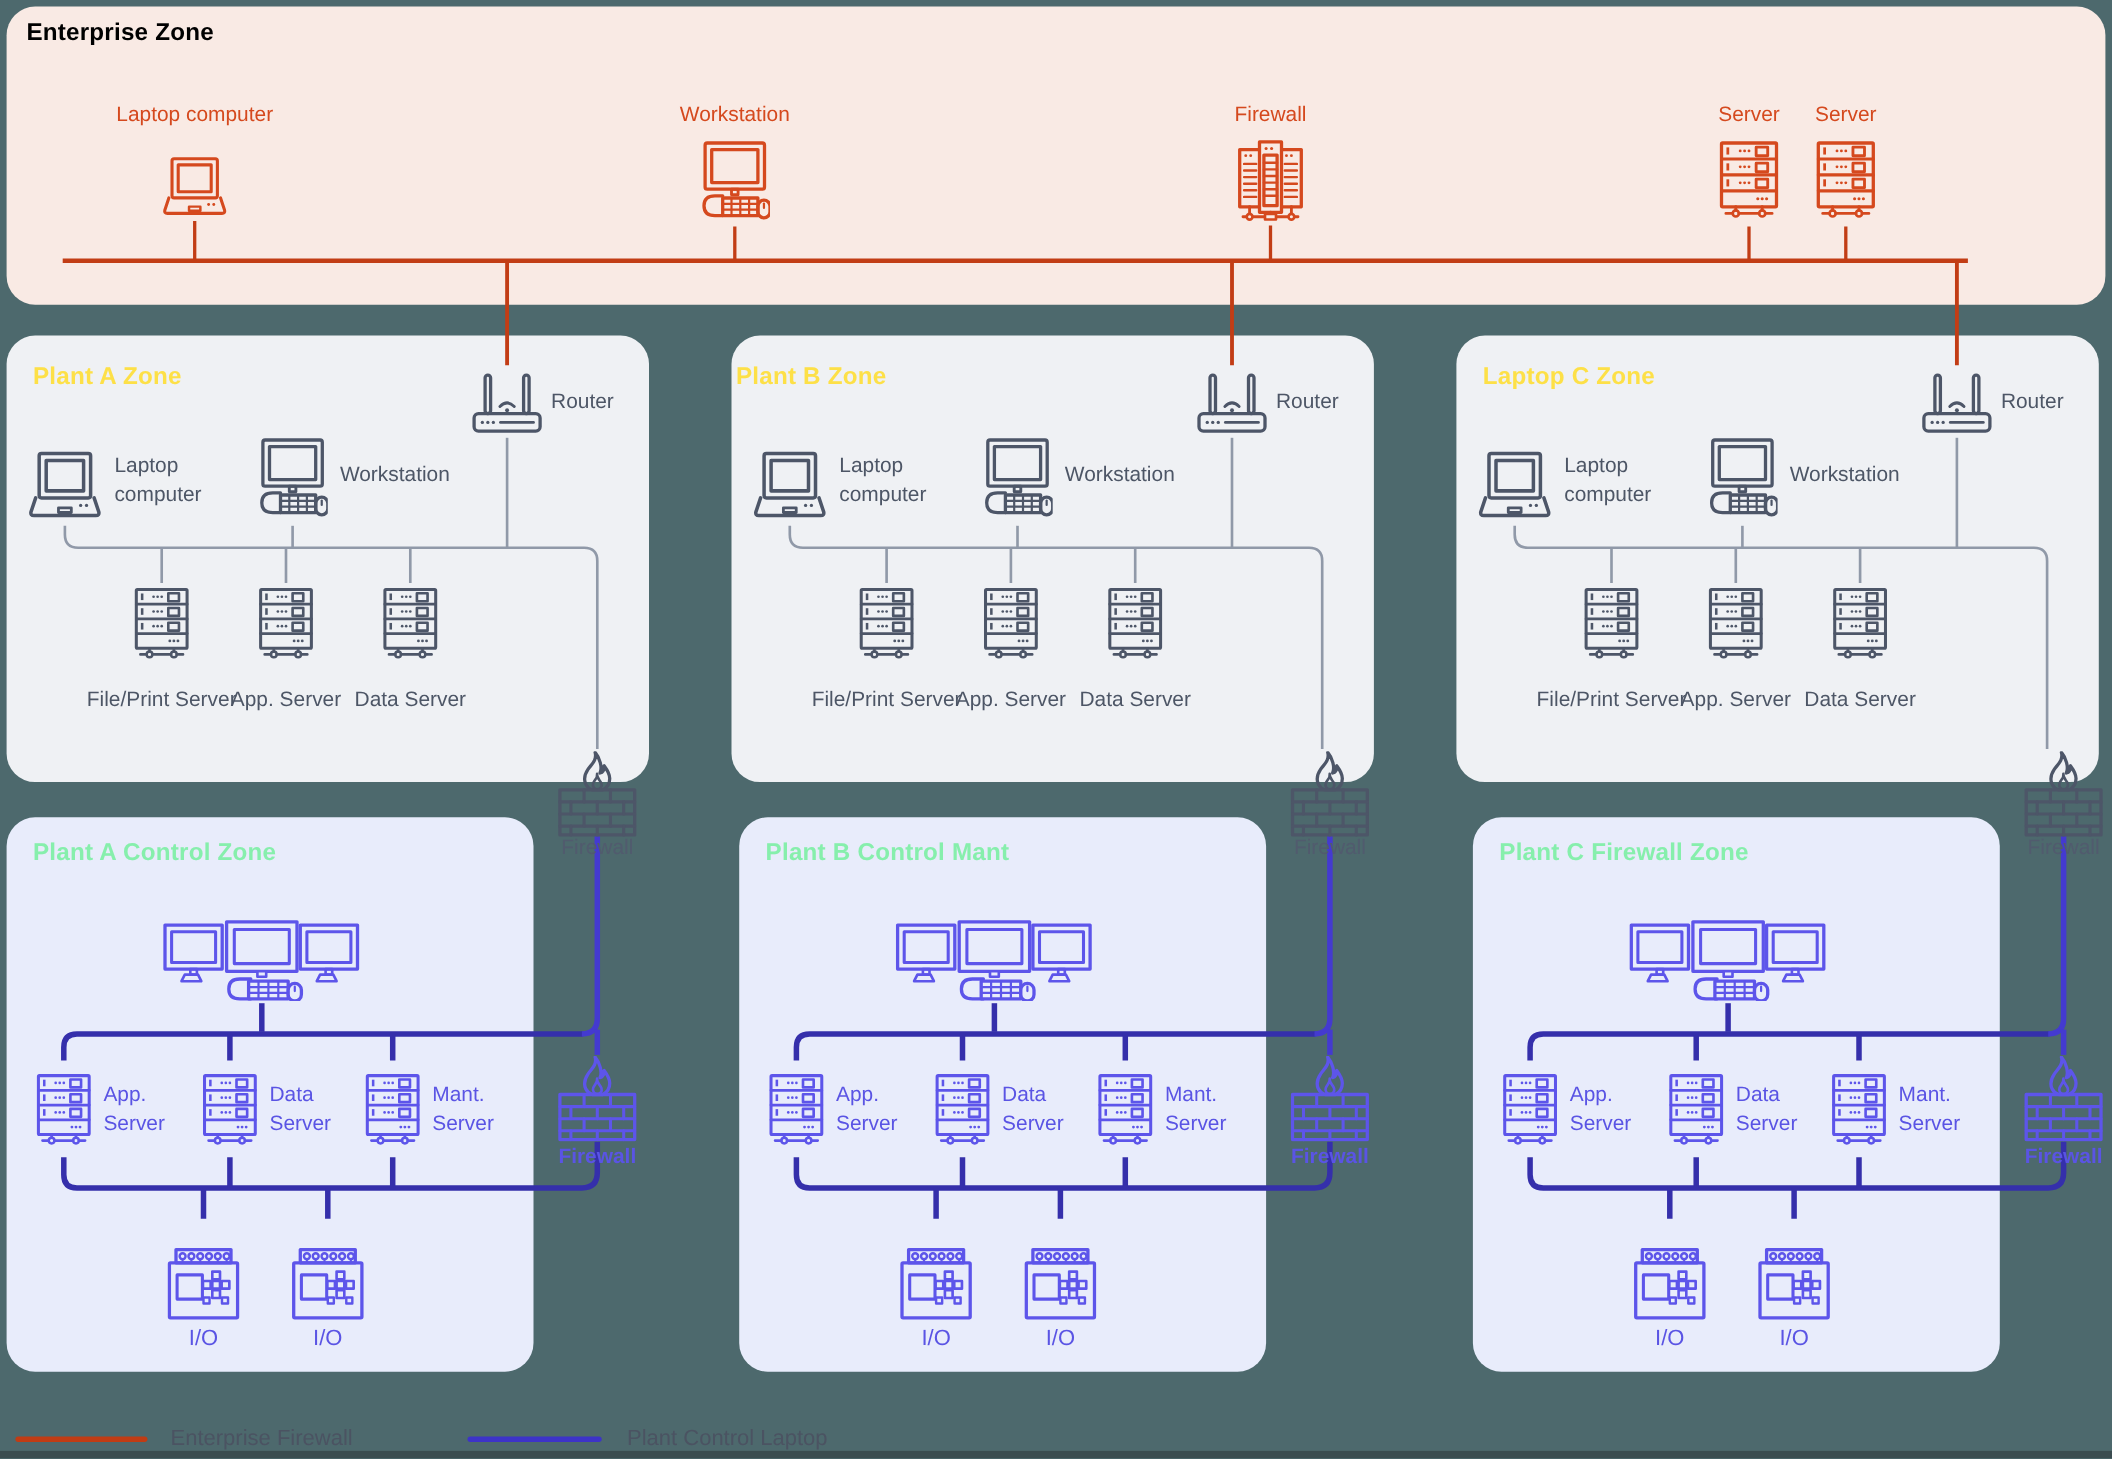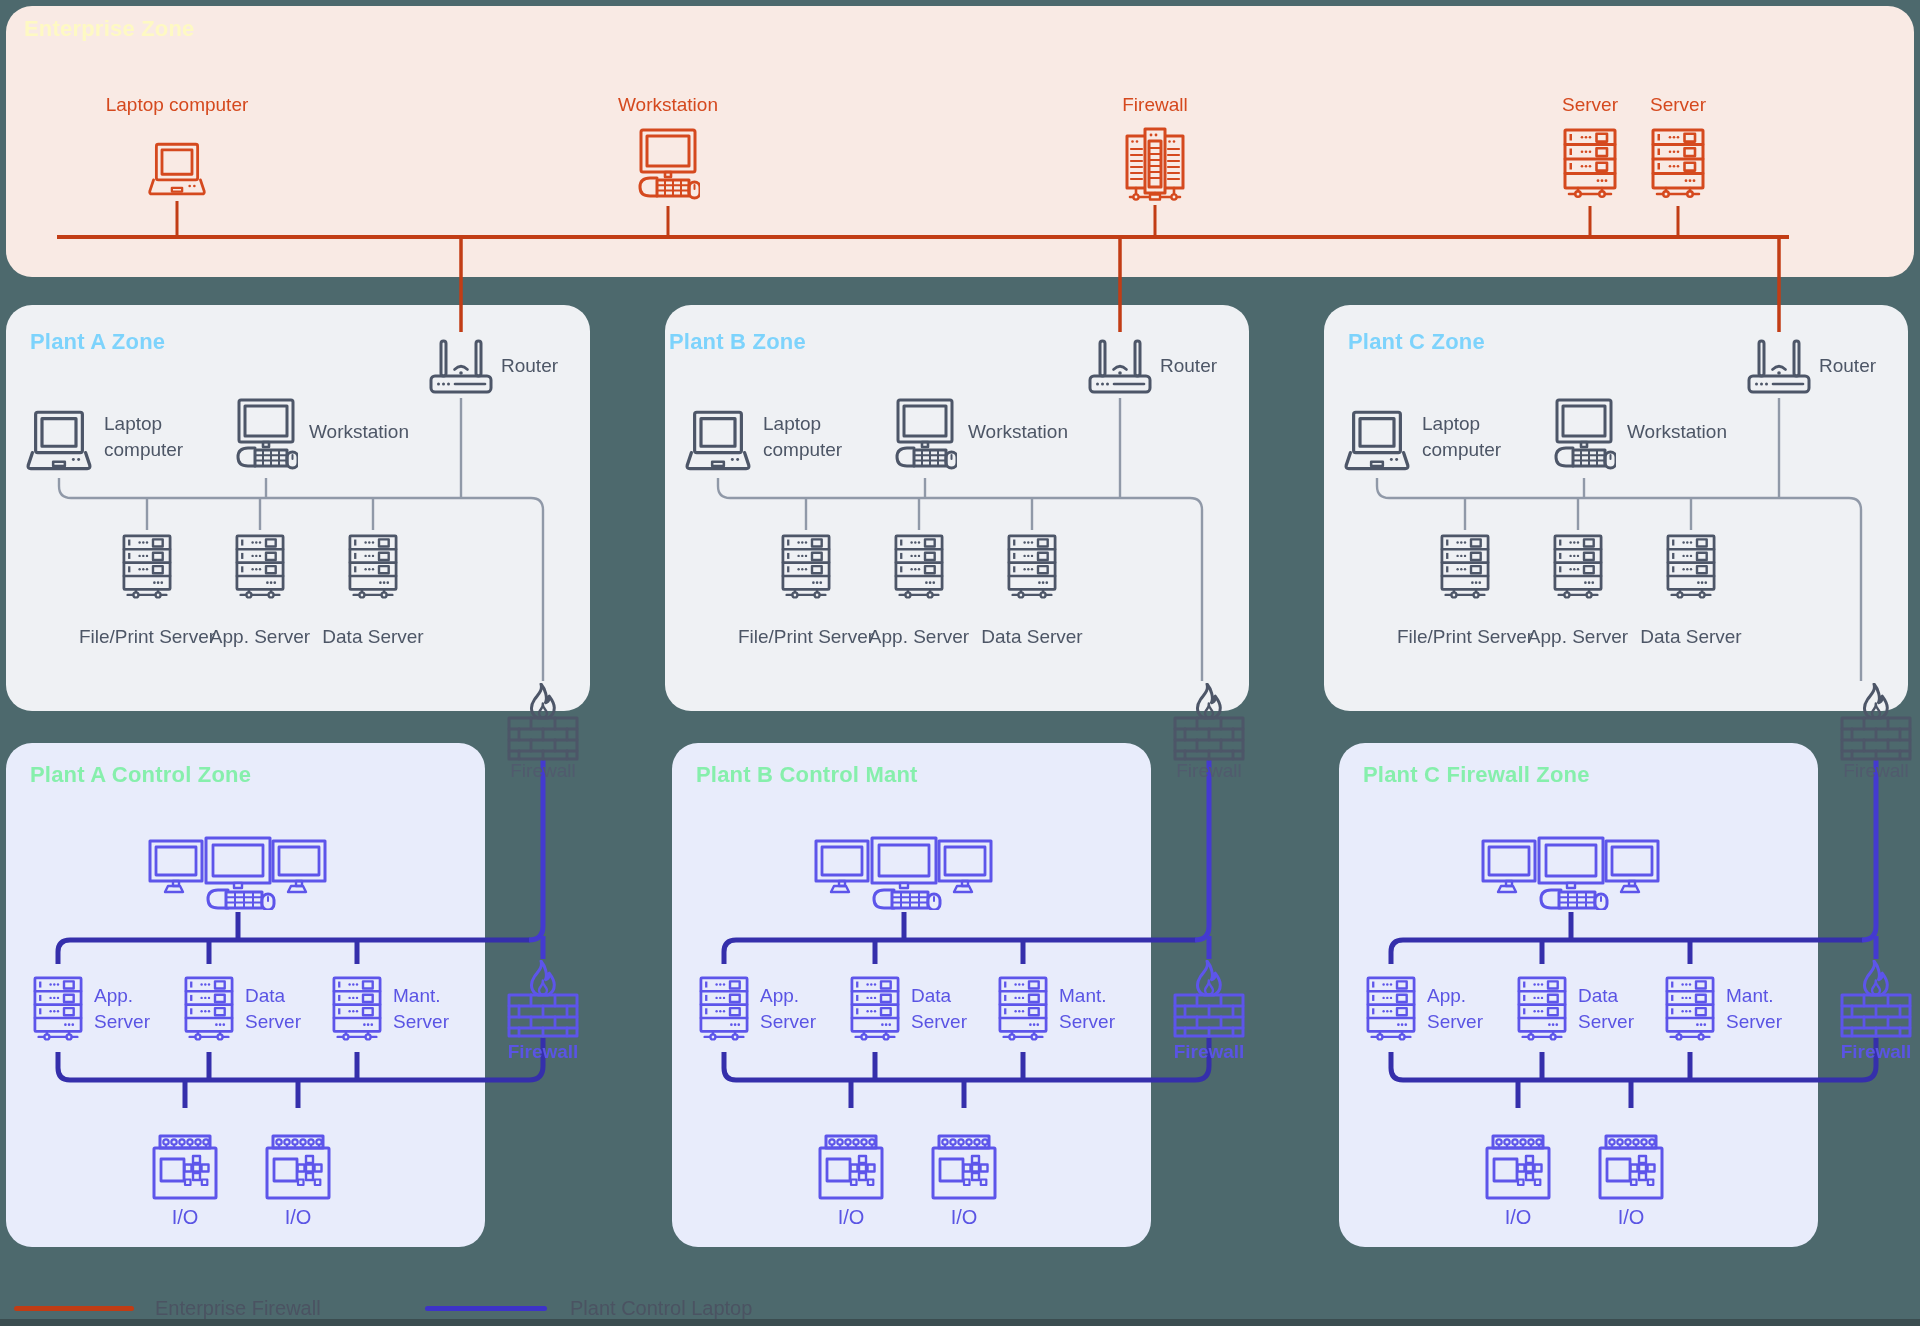--- a/index.html
+++ b/index.html
@@ -5,21 +5,21 @@
   html,body{margin:0;padding:0;background:#4d696d;}
   #canvas{position:relative;width:1920px;height:1326px;background:#4d696d;overflow:hidden;
           font-family:"Liberation Sans",sans-serif;}
   .panel{position:absolute;border-radius:26px;}
   .ent-panel{left:6px;top:6px;width:1908px;height:271px;background:#f9eae4;}
   .plant-panel{top:305px;width:584px;height:406px;background:#eff1f4;}
   .ctrl-panel{top:743px;width:479px;height:504px;background:#e8ecfb;}
   .pA{left:6px}.pB{left:665px}.pC{left:1324px}
   .cA{left:6px}.cB{left:672px}.cC{left:1339px}
   .zt{position:absolute;font-size:22px;font-weight:700;letter-spacing:.2px;white-space:nowrap;}
-  .t-ent{color:#fef9c3}.t-plant{color:#7dd3fc}.t-ctrl{color:#86efac}
+  .t-ent{color:#000000}.t-plant{color:#fde047}.t-ctrl{color:#86efac}
   .lbl{position:absolute;font-size:19px;line-height:26px;}
   .ctr{text-align:center;}
   .lc-ent{color:#d5491e}.lc-plant{color:#4d5666}.lc-ctrl{color:#5a54e4}
   .lc-fwup{color:#515b6e}.lc-leg{color:#4b5362;font-size:20px;}
   svg.wires{position:absolute;left:0;top:0;}
   .leg-line{position:absolute;top:1306px;height:5px;border-radius:2.5px;}
   .leg-red{left:14px;width:120px;background:#c03c14;}
   .leg-blu{left:425px;width:122px;background:#3d33c8;}
   .bottom-strip{position:absolute;left:0;top:1319px;width:1920px;height:7px;background:#3b4d50;}
 </style>
@@ -264,21 +264,21 @@
   <div class="lbl lc-plant ctr" style="left:303px;top:624px;width:140px">Data Server</div>
 
   <div class="zt t-plant" style="left:669px;top:329px">Plant B Zone</div>
   <div class="lbl lc-plant" style="left:763px;top:411px;width:120px">Laptop computer</div>
   <div class="lbl lc-plant" style="left:968px;top:419px">Workstation</div>
   <div class="lbl lc-plant" style="left:1160px;top:353px">Router</div>
   <div class="lbl lc-plant ctr" style="left:736px;top:624px;width:140px">File/Print Server</div>
   <div class="lbl lc-plant ctr" style="left:849px;top:624px;width:140px">App. Server</div>
   <div class="lbl lc-plant ctr" style="left:962px;top:624px;width:140px">Data Server</div>
 
-  <div class="zt t-plant" style="left:1348px;top:329px">Plant C Zone</div>
+  <div class="zt t-plant" style="left:1348px;top:329px">Laptop C Zone</div>
   <div class="lbl lc-plant" style="left:1422px;top:411px;width:120px">Laptop computer</div>
   <div class="lbl lc-plant" style="left:1627px;top:419px">Workstation</div>
   <div class="lbl lc-plant" style="left:1819px;top:353px">Router</div>
   <div class="lbl lc-plant ctr" style="left:1395px;top:624px;width:140px">File/Print Server</div>
   <div class="lbl lc-plant ctr" style="left:1508px;top:624px;width:140px">App. Server</div>
   <div class="lbl lc-plant ctr" style="left:1621px;top:624px;width:140px">Data Server</div>
 
   <div class="zt t-ctrl" style="left:30px;top:762px">Plant A Control Zone</div>
   <div class="lbl lc-ctrl" style="left:94px;top:983px;width:80px">App. Server</div>
   <div class="lbl lc-ctrl" style="left:245px;top:983px;width:80px">Data Server</div>

